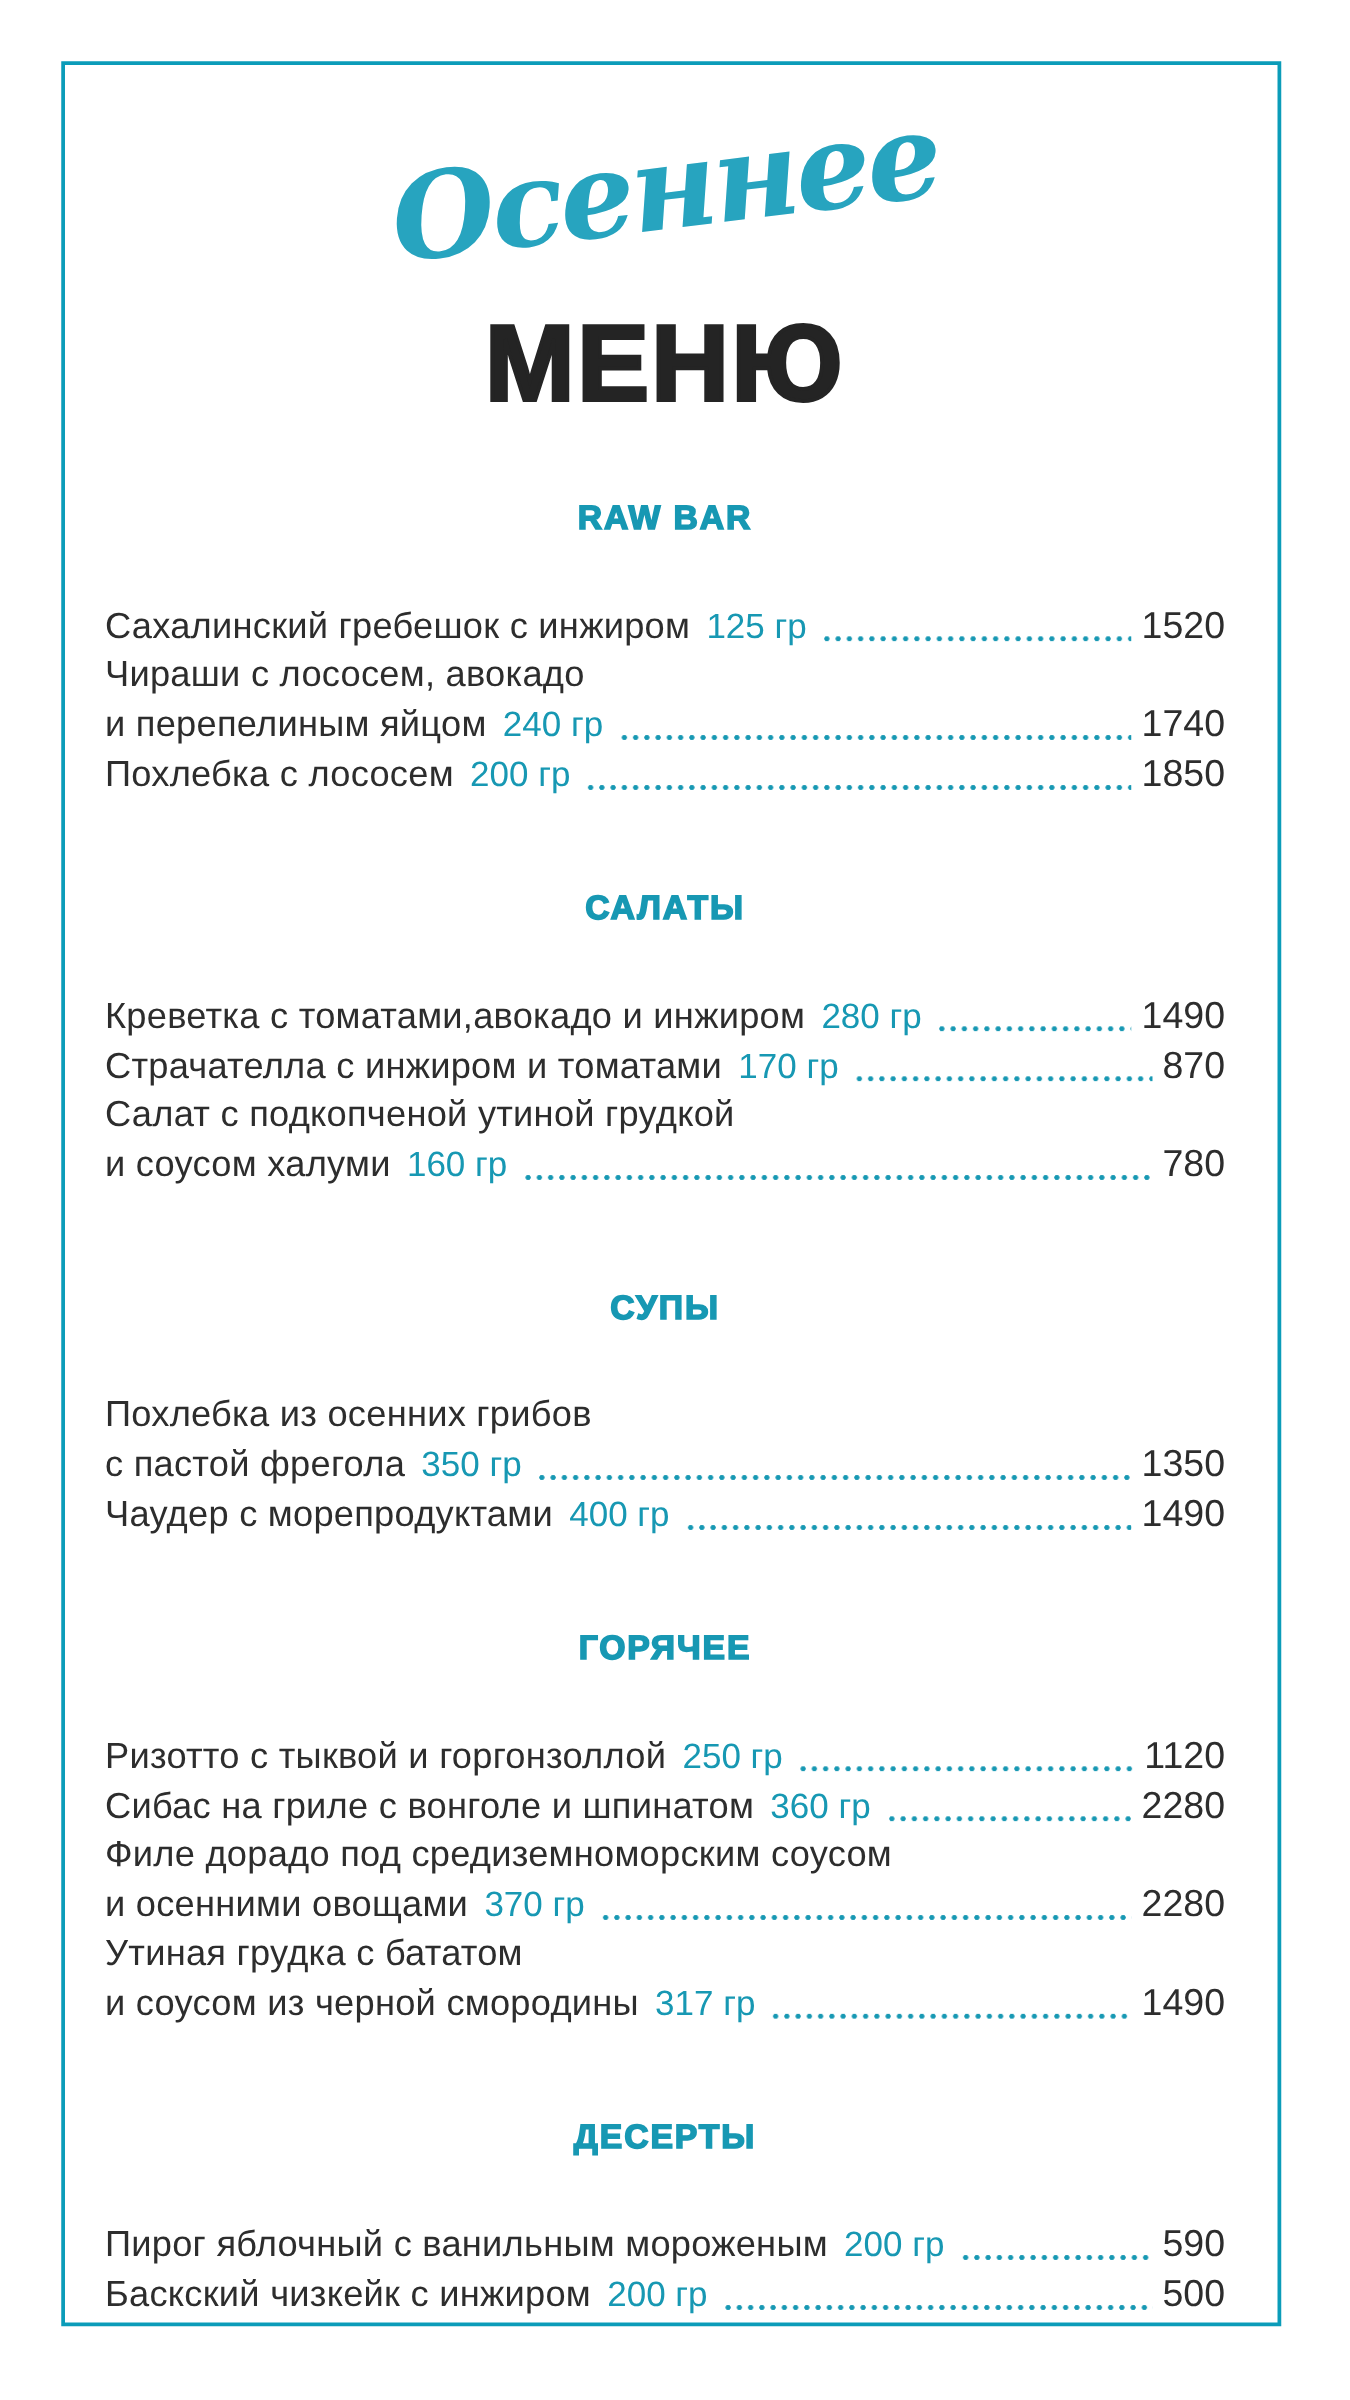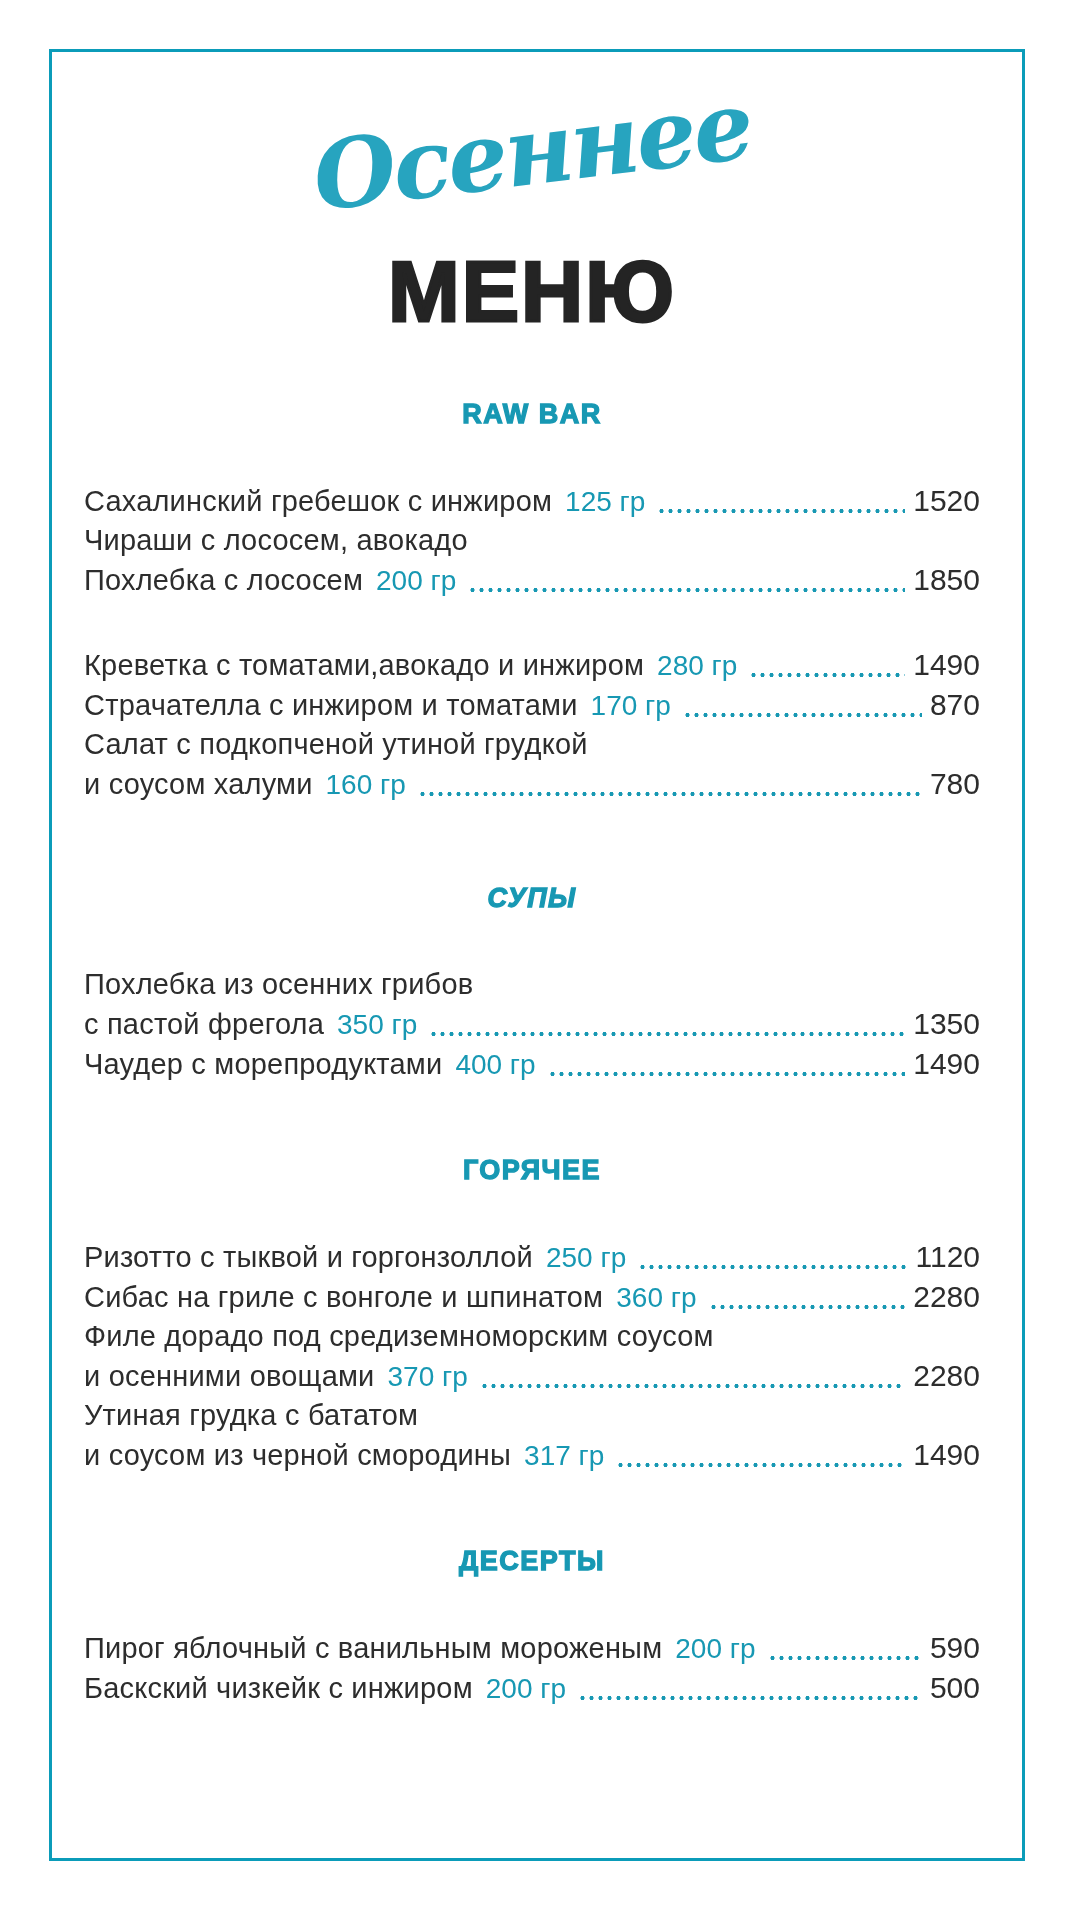--- a/index.html
+++ b/index.html
@@ -53,21 +53,21 @@
   .section-title {
     margin: 64px 0 0 0;
     text-align: center;
     font-size: 27px;
     line-height: 44px;
     font-weight: 700;
     letter-spacing: 1.5px;
     color: var(--accent, #1798b3);
     -webkit-text-stroke: 1.3px currentColor;
   }
-  .section:nth-child(3) .section-title { margin-top: 72px; font-style: italic; }
+  .section:nth-child(3) .section-title { margin-top: 72px; }
   .section-items { margin-top: 45px; }
   .line {
     display: flex;
     align-items: baseline;
     line-height: 39px;
     white-space: nowrap;
   }
   .dish {
     font-size: 29px;
     color: var(--text, #2d2d2d);
@@ -113,31 +113,38 @@
     <span class="weight">125 гр</span>
     <span class="dots"></span>
     <span class="price">1520</span>
   </div>
 
   <div class="line no-tail">
     <span class="dish">Чираши с лососем, авокадо</span>
 
   </div>
 
+  <div class="line">
+    <span class="dish">и перепелиным яйцом</span>
+    <span class="weight">240 гр</span>
+    <span class="dots"></span>
+    <span class="price">1740</span>
+  </div>
 
   <div class="line">
     <span class="dish">Похлебка с лососем</span>
     <span class="weight">200 гр</span>
     <span class="dots"></span>
     <span class="price">1850</span>
   </div>
 </div>
   </section>
 
   <section class="section">
+    <h2 class="section-title">САЛАТЫ</h2>
     <div class="section-items">
   <div class="line">
     <span class="dish">Креветка с томатами,авокадо и инжиром</span>
     <span class="weight">280 гр</span>
     <span class="dots"></span>
     <span class="price">1490</span>
   </div>
 
   <div class="line">
     <span class="dish">Страчателла с инжиром и томатами</span>

